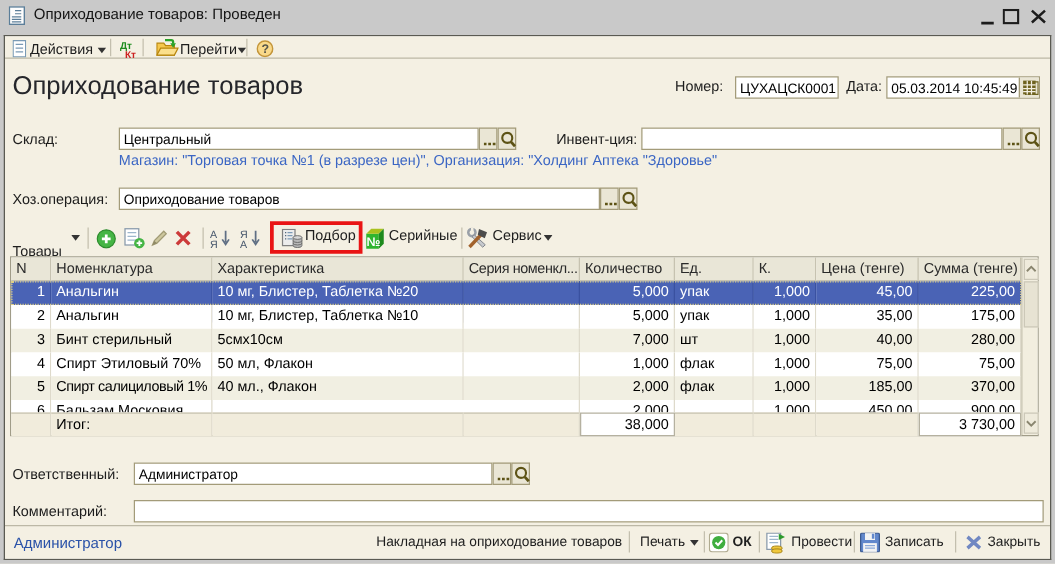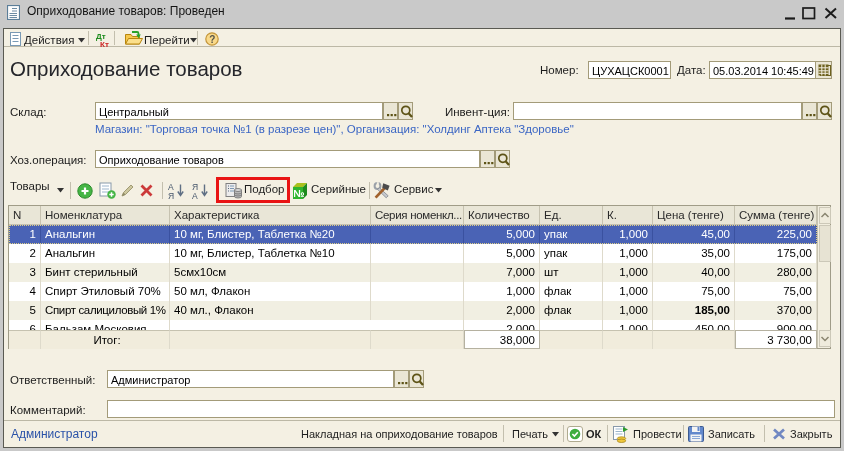--- a/index.html
+++ b/index.html
@@ -164,21 +164,21 @@
       </svg>
     </div>
   <div class="mag" style="left:491px; top:121px;">
     <svg class="magsvg" width="13" height="13" viewBox="0 0 13 13">
         <circle cx="5.8" cy="5.3" r="4" fill="none" stroke="#5d5316" stroke-width="1.7"></circle>
         <line x1="8.8" y1="8.5" x2="12" y2="12" stroke="#5d5316" stroke-width="2.2"></line>
       </svg>
   </div>
 
   <div id="cmdbar" class="abs" style="left:0; top:145px; width:836px; height:31px; font-size:11.5px; color:#1e1e1e;">
-    <div class="abs" style="left:6px; top:6px;">Товары</div>
+    <div class="abs" style="left:6px; top:22px;">Товары</div>
     <svg class="abs" style="left:53px; top:14px;" width="7" height="5" viewBox="0 0 7 5">
         <path d="M0 0 L7 0 L3.5 4.5 Z" fill="#333"></path>
       </svg>
     <div class="tsep" style="left:66px; top:8px;"></div>
     <svg class="abs" style="left:73px; top:9px;" width="16" height="16" viewBox="0 0 16 16">
       <circle cx="8" cy="8" r="7.2" fill="#45b545" stroke="#2c8b2c"></circle>
         <path d="M8 4.5 V11.5 M4.5 8 H11.5" stroke="#fff" stroke-width="2.2"></path>
     </svg>
     <svg class="abs" style="left:95px; top:8px;" width="17" height="17" viewBox="0 0 17 17">
       <rect x="1" y="1" width="11" height="13" fill="#fff" stroke="#8899aa"></rect>
@@ -293,34 +293,34 @@
       <div class="td row-even num" style="left:594px; top:76px; width:50px; height:19px;">1,000</div>
       <div class="td row-even num" style="left:644px; top:76px; width:82px; height:19px;">75,00</div>
       <div class="td row-even num" style="left:726px; top:76px; width:82px; height:19px;">75,00</div>
       <div class="td row-odd num" style="left:0px; top:95px; width:32px; height:19px;">5</div>
       <div class="td row-odd" style="left:32px; top:95px; width:129px; height:19px;"><span style="letter-spacing:-0.35px">Спирт салициловый 1%</span></div>
       <div class="td row-odd" style="left:161px; top:95px; width:201px; height:19px;">40 мл., Флакон</div>
       <div class="td row-odd" style="left:362px; top:95px; width:93px; height:19px;"></div>
       <div class="td row-odd num" style="left:455px; top:95px; width:76px; height:19px;">2,000</div>
       <div class="td row-odd" style="left:531px; top:95px; width:63px; height:19px;">флак</div>
       <div class="td row-odd num" style="left:594px; top:95px; width:50px; height:19px;">1,000</div>
-      <div class="td row-odd num" style="left:644px; top:95px; width:82px; height:19px;font-weight:bold;">185,00</div>
+      <div class="td row-odd num" style="left:644px; top:95px; width:82px; height:19px;">185,00</div>
       <div class="td row-odd num" style="left:726px; top:95px; width:82px; height:19px;">370,00</div>
       <div class="td row-even num" style="left:0px; top:114px; width:32px; height:10px;">6</div>
       <div class="td row-even" style="left:32px; top:114px; width:129px; height:10px;">Бальзам Московия</div>
       <div class="td row-even" style="left:161px; top:130px; width:201px; height:10px;">500 мг, Блистер, Таблетка №20</div>
       <div class="td row-even" style="left:362px; top:114px; width:93px; height:10px;"></div>
       <div class="td row-even num" style="left:455px; top:114px; width:76px; height:10px;">2,000</div>
       <div class="td row-even" style="left:531px; top:114px; width:63px; height:10px;"></div>
       <div class="td row-even num" style="left:594px; top:114px; width:50px; height:10px;">1,000</div>
       <div class="td row-even num" style="left:644px; top:114px; width:82px; height:10px;">450,00</div>
       <div class="td row-even num" style="left:726px; top:114px; width:82px; height:10px;">900,00</div>
       <div style="position:absolute;left:0;top:19px;width:808px;height:19px;border:1px dotted #decf86;pointer-events:none;"></div>
       <div class="td" style="left:0px; top:124px; width:32px; height:19px; background:#f1ecdc; border-top:1px solid #c6c2b0;"></div>
-      <div class="td" style="left:32px; top:124px; width:129px; height:19px; background:#f1ecdc; border-top:1px solid #c6c2b0;text-align:center;">Итог:</div>
+      <div class="td" style="left:32px; top:124px; width:129px; height:19px; background:#f1ecdc; border-top:1px solid #c6c2b0;">Итог:</div>
       <div class="td" style="left:161px; top:124px; width:201px; height:19px; background:#f1ecdc; border-top:1px solid #c6c2b0;"></div>
       <div class="td" style="left:362px; top:124px; width:93px; height:19px; background:#f1ecdc; border-top:1px solid #c6c2b0;"></div>
       <div class="td num" style="left:455px; top:124px; width:76px; height:19px; background:#fff; border:1px solid #b5b1a0; border-top:1px solid #b5b1a0;">38,000</div>
       <div class="td" style="left:531px; top:124px; width:63px; height:19px; background:#f1ecdc; border-top:1px solid #c6c2b0;"></div>
       <div class="td" style="left:594px; top:124px; width:50px; height:19px; background:#f1ecdc; border-top:1px solid #c6c2b0;"></div>
       <div class="td" style="left:644px; top:124px; width:82px; height:19px; background:#f1ecdc; border-top:1px solid #c6c2b0;"></div>
       <div class="td num" style="left:726px; top:124px; width:82px; height:19px; background:#fff; border:1px solid #b5b1a0; border-top:1px solid #b5b1a0;">3 730,00</div>
       <div style="position:absolute; left:808px; top:0; width:13px; height:142px; background:#f2eedf; border-left:1px solid #c6c2b0;">
         <div style="position:absolute;left:0.5px;top:1px;width:12px;height:17px;background:#efebdc;border:1px solid #ccc8b8;">
           <svg width="10" height="15" viewBox="0 0 10 15" style="margin:0 0 0 0.5px;">

